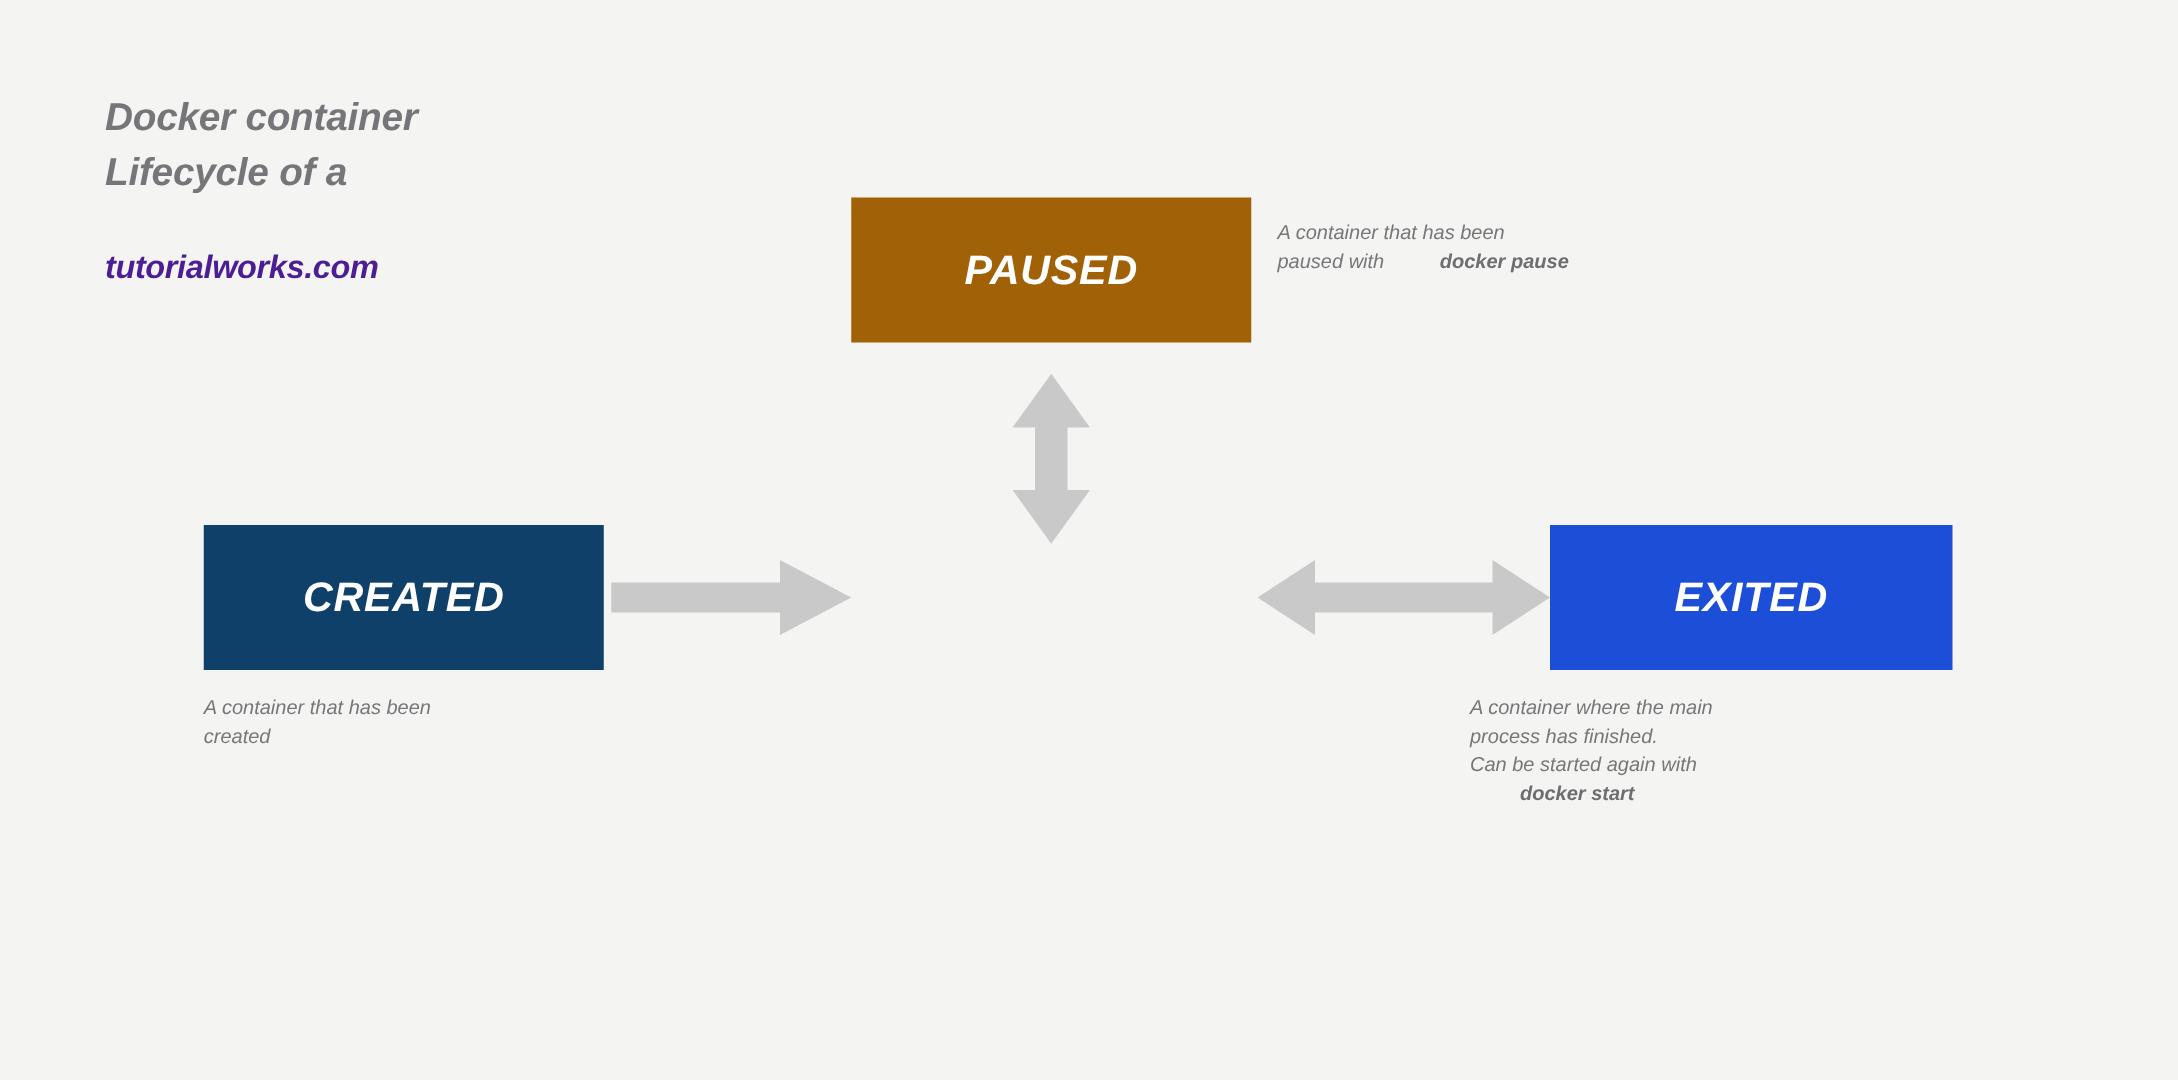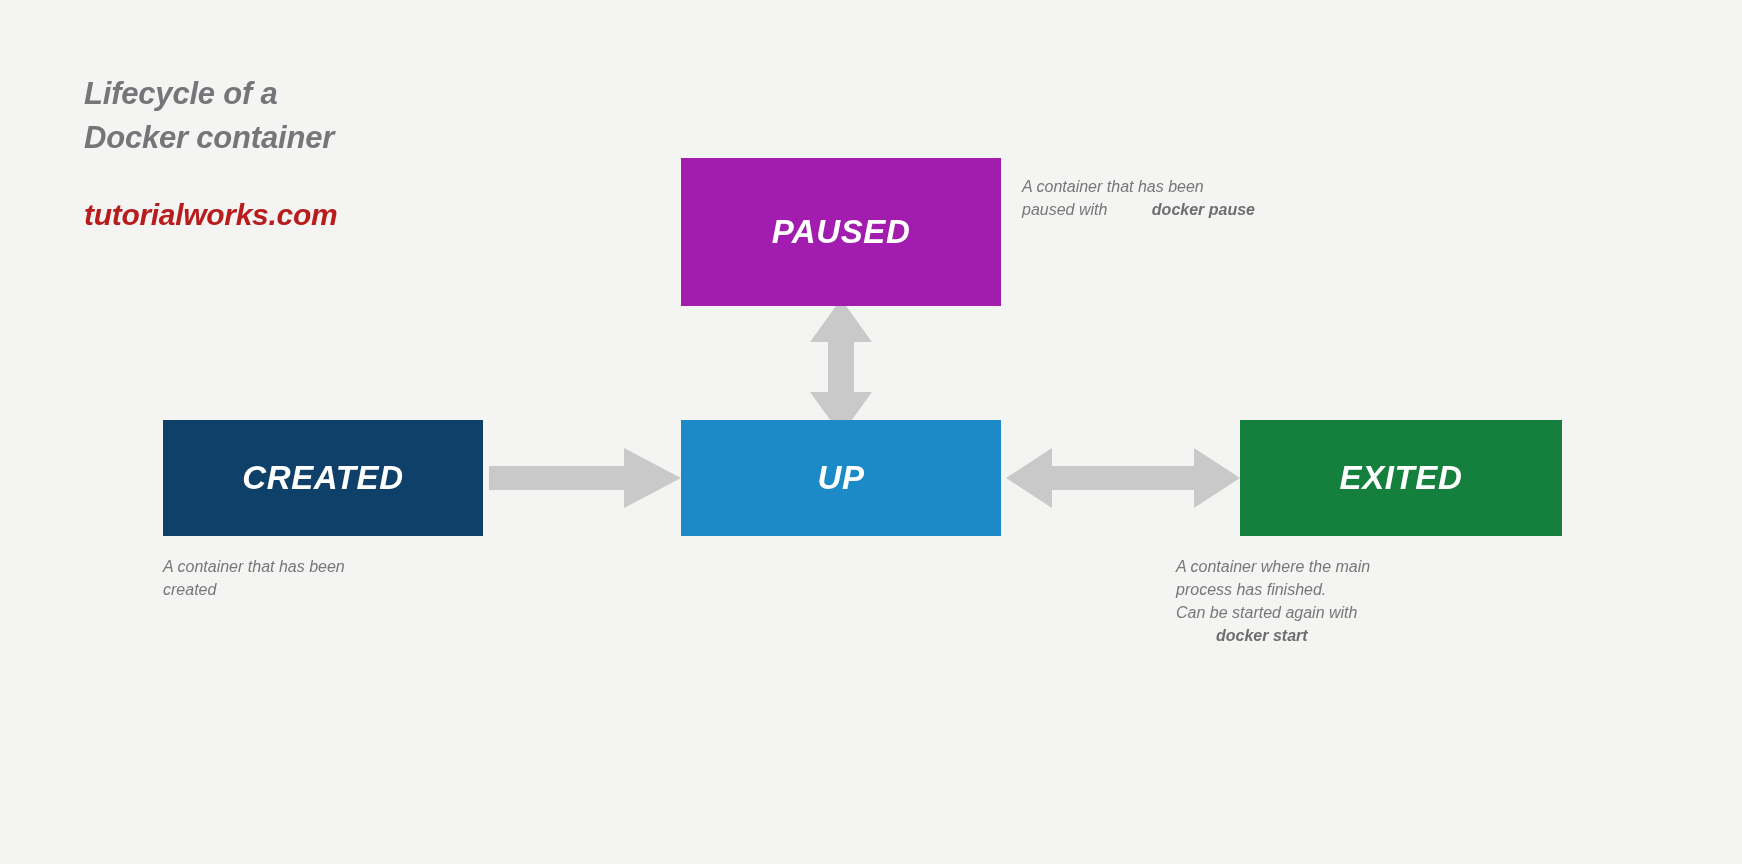--- a/index.html
+++ b/index.html
@@ -30,24 +30,24 @@
   .title {
     font-size: 31px;
     font-weight: bold;
     font-style: italic;
     color: #76767a;
     line-height: 1.42;
     letter-spacing: -0.2px;
   }
   .watermark {
     margin-top: 38px;
-    font-size: 30px;
+    font-size: 26px;
     font-weight: bold;
     font-style: italic;
-    color: #b91c1c;
+    color: #4c1d95;
     letter-spacing: -0.3px;
   }
 
   
   .state-box {
     position: absolute;
     display: flex;
     align-items: center;
     justify-content: center;
     color: #ffffff;
@@ -69,29 +69,29 @@
     left: 681px;
     top: 420px;
     width: 320px;
     height: 116px;
     background: #1c8ac7;
   }
   .box-paused {
     left: 681px;
     top: 158px;
     width: 320px;
-    height: 148px;
-    background: #a21caf;
+    height: 116px;
+    background: #a16207;
   }
   .box-exited {
     left: 1240px;
     top: 420px;
     width: 322px;
     height: 116px;
-    background: #15803d;
+    background: #1d4ed8;
   }
 
   
   .caption {
     position: absolute;
     color: #77777a;
     font-size: 16px;
     font-style: italic;
     line-height: 1.43;
     white-space: pre-line;
@@ -115,22 +115,22 @@
     pointer-events: none;
   }
 </style>
 </head>
 <body>
 
 <div class="canvas">
 
   <div class="title-block">
     <div class="title">
+      <div>Docker container</div>
       <div>Lifecycle of a</div>
-      <div>Docker container</div>
     </div>
     <div class="watermark">tutorialworks.com</div>
   </div>
 
   <svg class="arrow-layer" width="1742" height="864" viewBox="0 0 1742 864">
 
     <g>
       <polygon fill="#c9c9c9" points="489,466 624,466 624,448 681,478 624,508 624,490 489,490"></polygon>
     </g>
 
@@ -142,23 +142,20 @@
       <polygon fill="#c9c9c9" points="1006,478 1052,448 1052,466 1194,466 1194,448 1240,478 1194,508 1194,490 1052,490 1052,508"></polygon>
     </g>
   </svg>
 
   <div class="state-box box-created">
     <span>CREATED</span>
   </div>
   <div class="caption cap-created">A container that has been
 created</div>
 
-  <div class="state-box box-up">
-    <span>UP</span>
-  </div>
 
   <div class="state-box box-paused">
     <span>PAUSED</span>
   </div>
   <div class="caption cap-paused"><span>A container that has been
 paused with </span><b>docker pause</b></div>
 
   <div class="state-box box-exited">
     <span>EXITED</span>
   </div>

